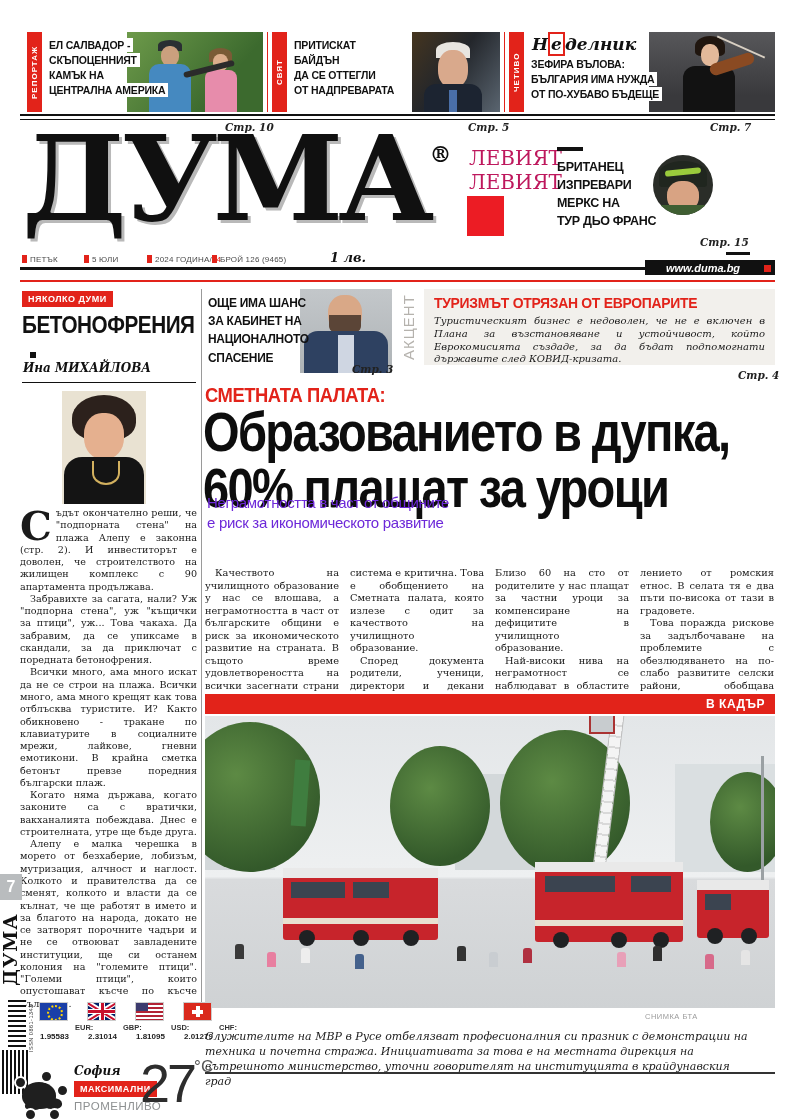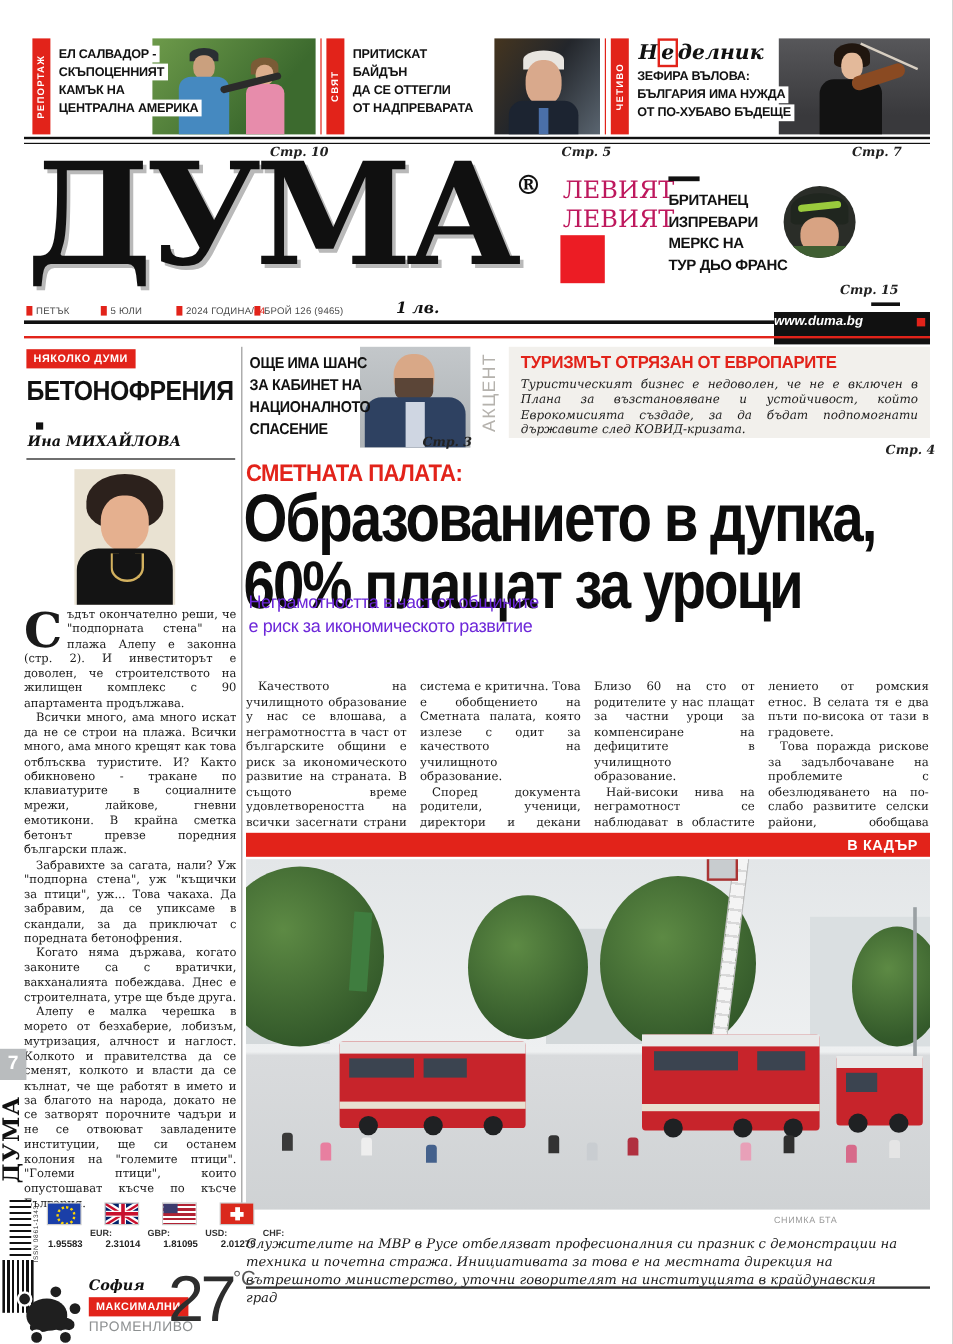--- a/index.html
+++ b/index.html
@@ -30,22 +30,22 @@
   .sportlines{position:absolute;left:557px;top:158px;font-weight:bold;font-size:12.5px;line-height:1.45;letter-spacing:-0.3px;}
   .cyclist{position:absolute;left:653px;top:155px;width:60px;height:60px;border-radius:50%;overflow:hidden;background:#2a2d28;}
   .sportpage{position:absolute;left:700px;top:236px;}
   .sportdash2{position:absolute;left:726px;top:252px;width:24px;height:3px;background:#111;}
   
   .dl{position:absolute;top:255px;font-size:8px;color:#4a4a4a;letter-spacing:0.2px;white-space:nowrap;}
   .dl i{display:inline-block;width:5px;height:8px;background:#e2231a;margin-right:3px;vertical-align:-1px;}
   .price{position:absolute;left:330px;top:250px;font-family:"DejaVu Serif",serif;font-style:italic;font-weight:bold;font-size:13px;}
   .blackline{position:absolute;left:20px;top:267px;width:755px;height:3px;background:#111;}
   .redline{position:absolute;left:20px;top:280px;width:755px;height:2px;background:#e2231a;}
-  .sitebox{position:absolute;left:645px;top:260px;width:130px;height:27px;background:#111;color:#fff;
-        font-weight:bold;font-style:italic;font-size:11px;line-height:17px;text-align:left;padding-right:14px;box-sizing:border-box;}
+  .sitebox{position:absolute;left:645px;top:260px;width:130px;height:15px;background:#111;color:#fff;
+        font-weight:bold;font-style:italic;font-size:11px;line-height:17px;text-align:center;padding-right:14px;box-sizing:border-box;}
   .sitebox i{position:absolute;right:4px;top:5px;width:7px;height:7px;background:#e2231a;}
   
   .rubric{position:absolute;left:22px;top:291px;background:#e2231a;color:#fff;font-weight:bold;font-size:9px;
         letter-spacing:0.5px;padding:3px 6px;text-align:center;}
   .optitle{position:absolute;left:22px;top:312px;font-weight:bold;font-size:23px;letter-spacing:-0.5px;
         transform:scaleX(0.9);transform-origin:0 0;}
   .opbullet{position:absolute;left:30px;top:352px;width:6px;height:6px;background:#111;}
   .opauthor{position:absolute;left:23px;top:361px;font-family:"DejaVu Serif",serif;font-style:italic;font-weight:bold;font-size:12px;}
   .oprule{position:absolute;left:22px;top:382px;width:174px;height:1px;background:#111;}
   .portrait{position:absolute;left:62px;top:391px;width:84px;height:113px;background:#e9e2d2;overflow:hidden;}
@@ -284,22 +284,22 @@
   <div class="opauthor">Ина МИХАЙЛОВА</div>
   <div class="oprule"></div>
   <div class="portrait">
     <div class="hair"></div>
     <div class="face"></div>
     <div class="body"></div>
     <div class="chain"></div>
   </div>
   <div class="optext">
     <p class="first"><span class="dropcap">С</span><span>ъдът окончателно реши, че "подпорната стена" на плажа Алепу е законна (стр. 2). И инвеститорът е доволен, че строителството на жилищен комплекс с 90 апартамента продължава.</span></p>
+    <p>Забравихте за сагата, нали? Уж "подпорна стена", уж "къщички за птици", уж... Това чакаха. Да забравим, да се упиксаме в скандали, за да приключат с поредната бетонофрения.</p>
     <p>Всички много, ама много искат да не се строи на плажа. Всички много, ама много крещят как това отблъсква туристите. И? Както обикновено - тракане по клавиатурите в социалните мрежи, лайкове, гневни емотикони. В крайна сметка бетонът превзе поредния български плаж.</p>
-    <p>Забравихте за сагата, нали? Уж "подпорна стена", уж "къщички за птици", уж... Това чакаха. Да забравим, да се упиксаме в скандали, за да приключат с поредната бетонофрения.</p>
     <p>Когато няма държава, когато законите са с вратички, вакханалията побеждава. Днес е строителната, утре ще бъде друга.</p>
     <p>Алепу е малка черешка в морето от безхаберие, лобизъм, мутризация, алчност и наглост. Колкото и правителства да се сменят, колкото и власти да се кълнат, че ще работят в името и за благото на народа, докато не се затворят порочните чадъри и не се отвоюват завладените институции, ще си останем колония на "големите птици". "Големи птици", които опустошават късче по късче България.</p>
 
   </div>
   <div class="colrule"></div>
 
   <div class="cablines">
     <div>ОЩЕ ИМА ШАНС</div>
     <div>ЗА КАБИНЕТ НА</div>
     <div>НАЦИОНАЛНОТО</div>

